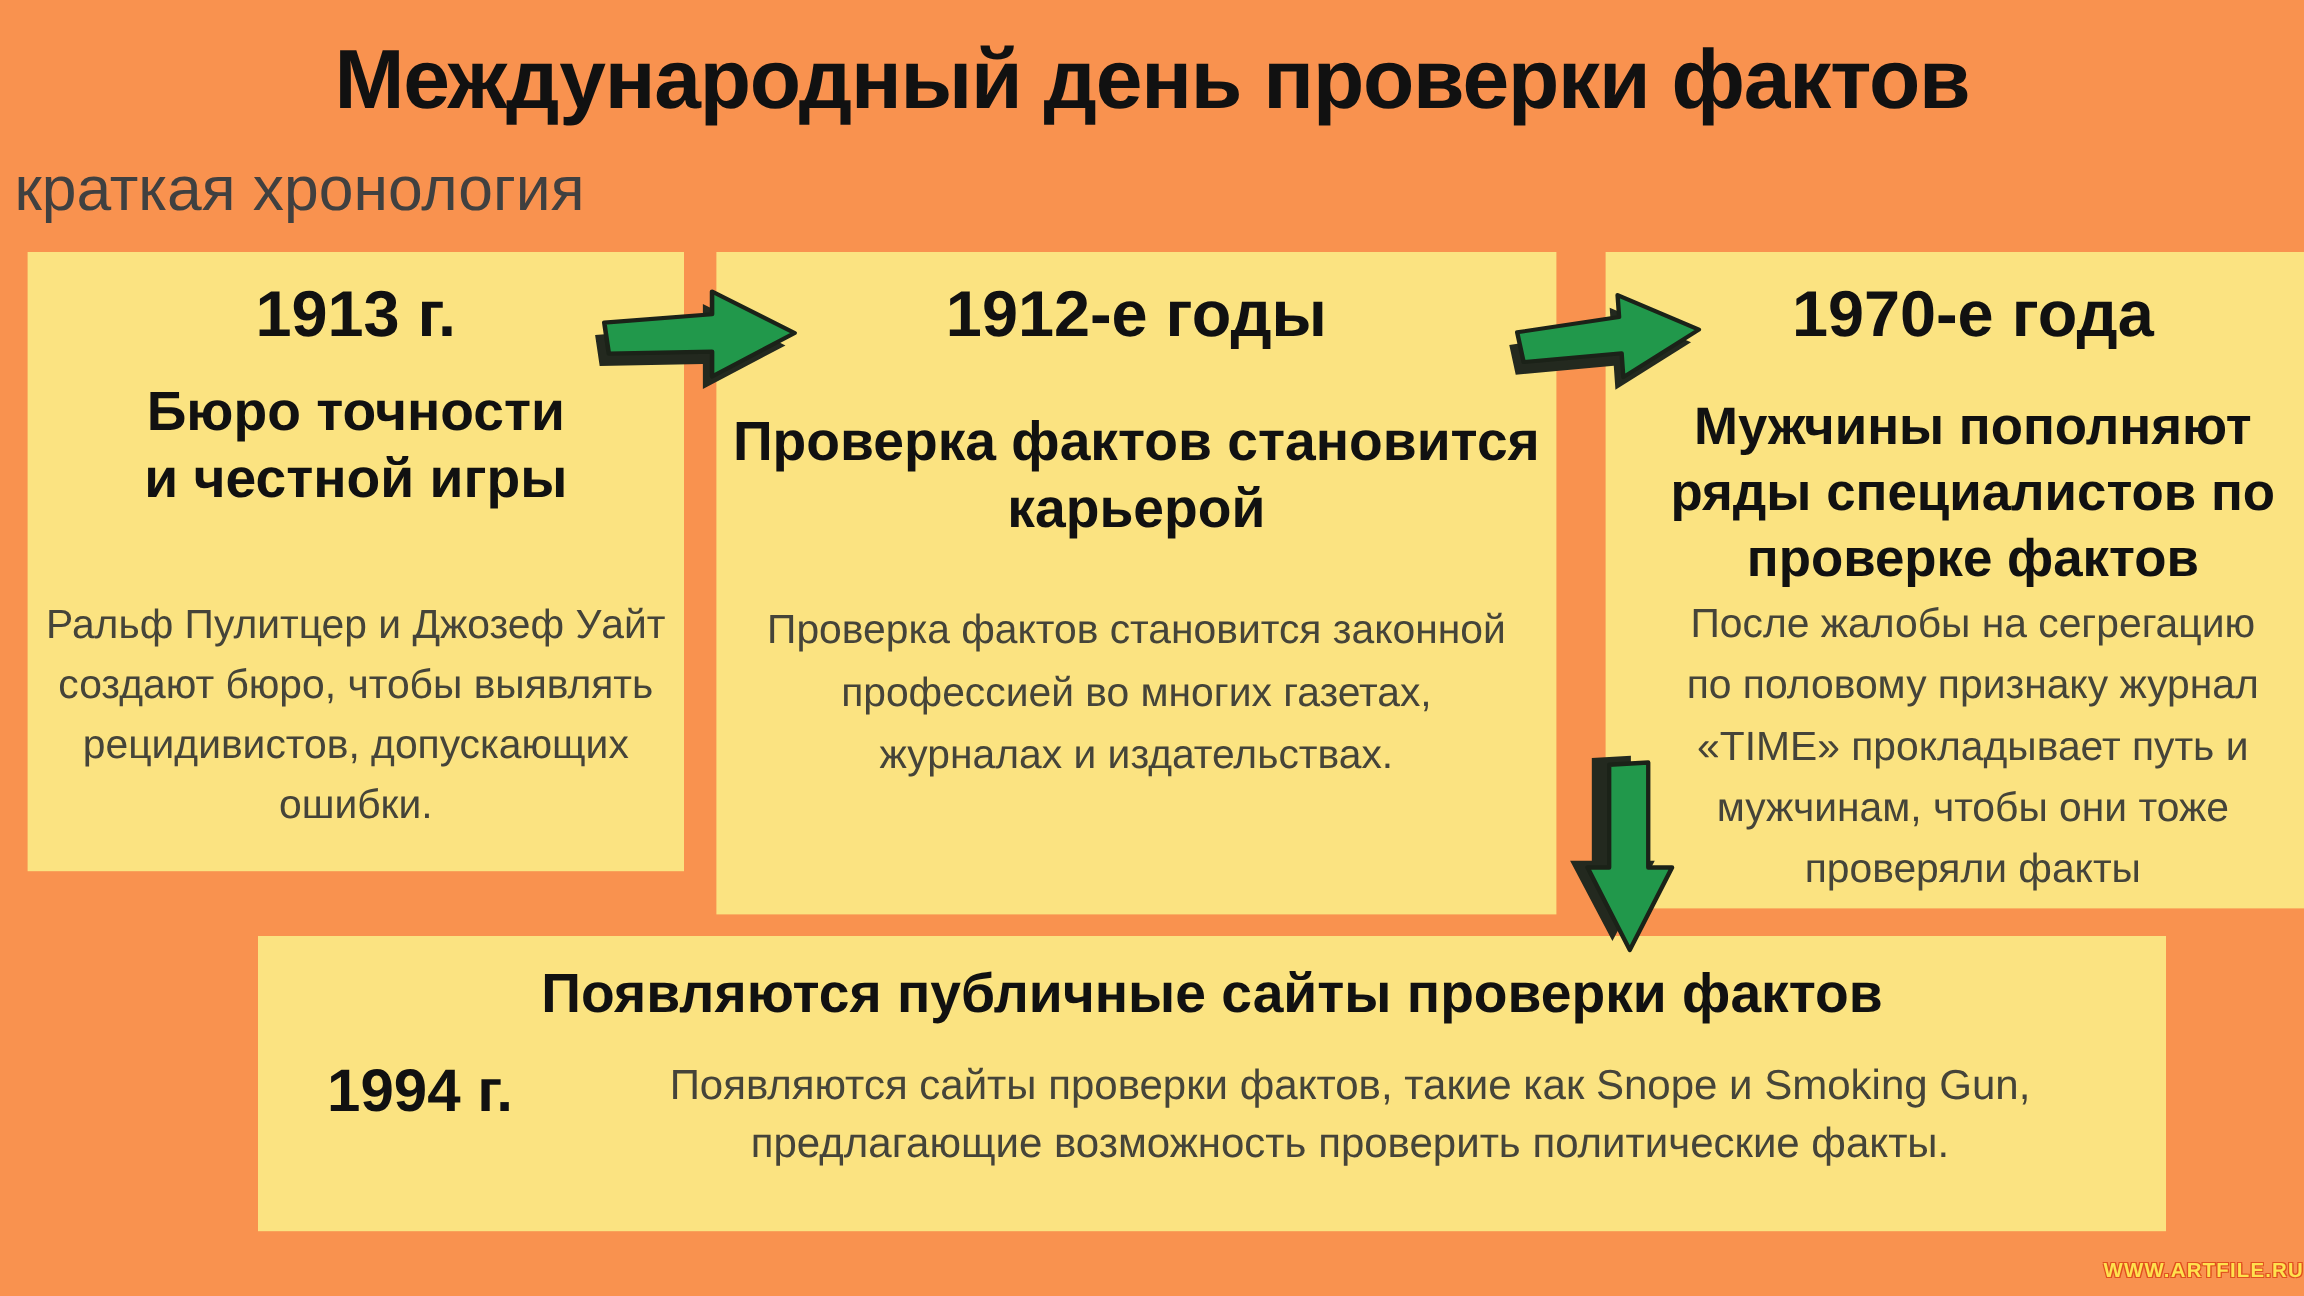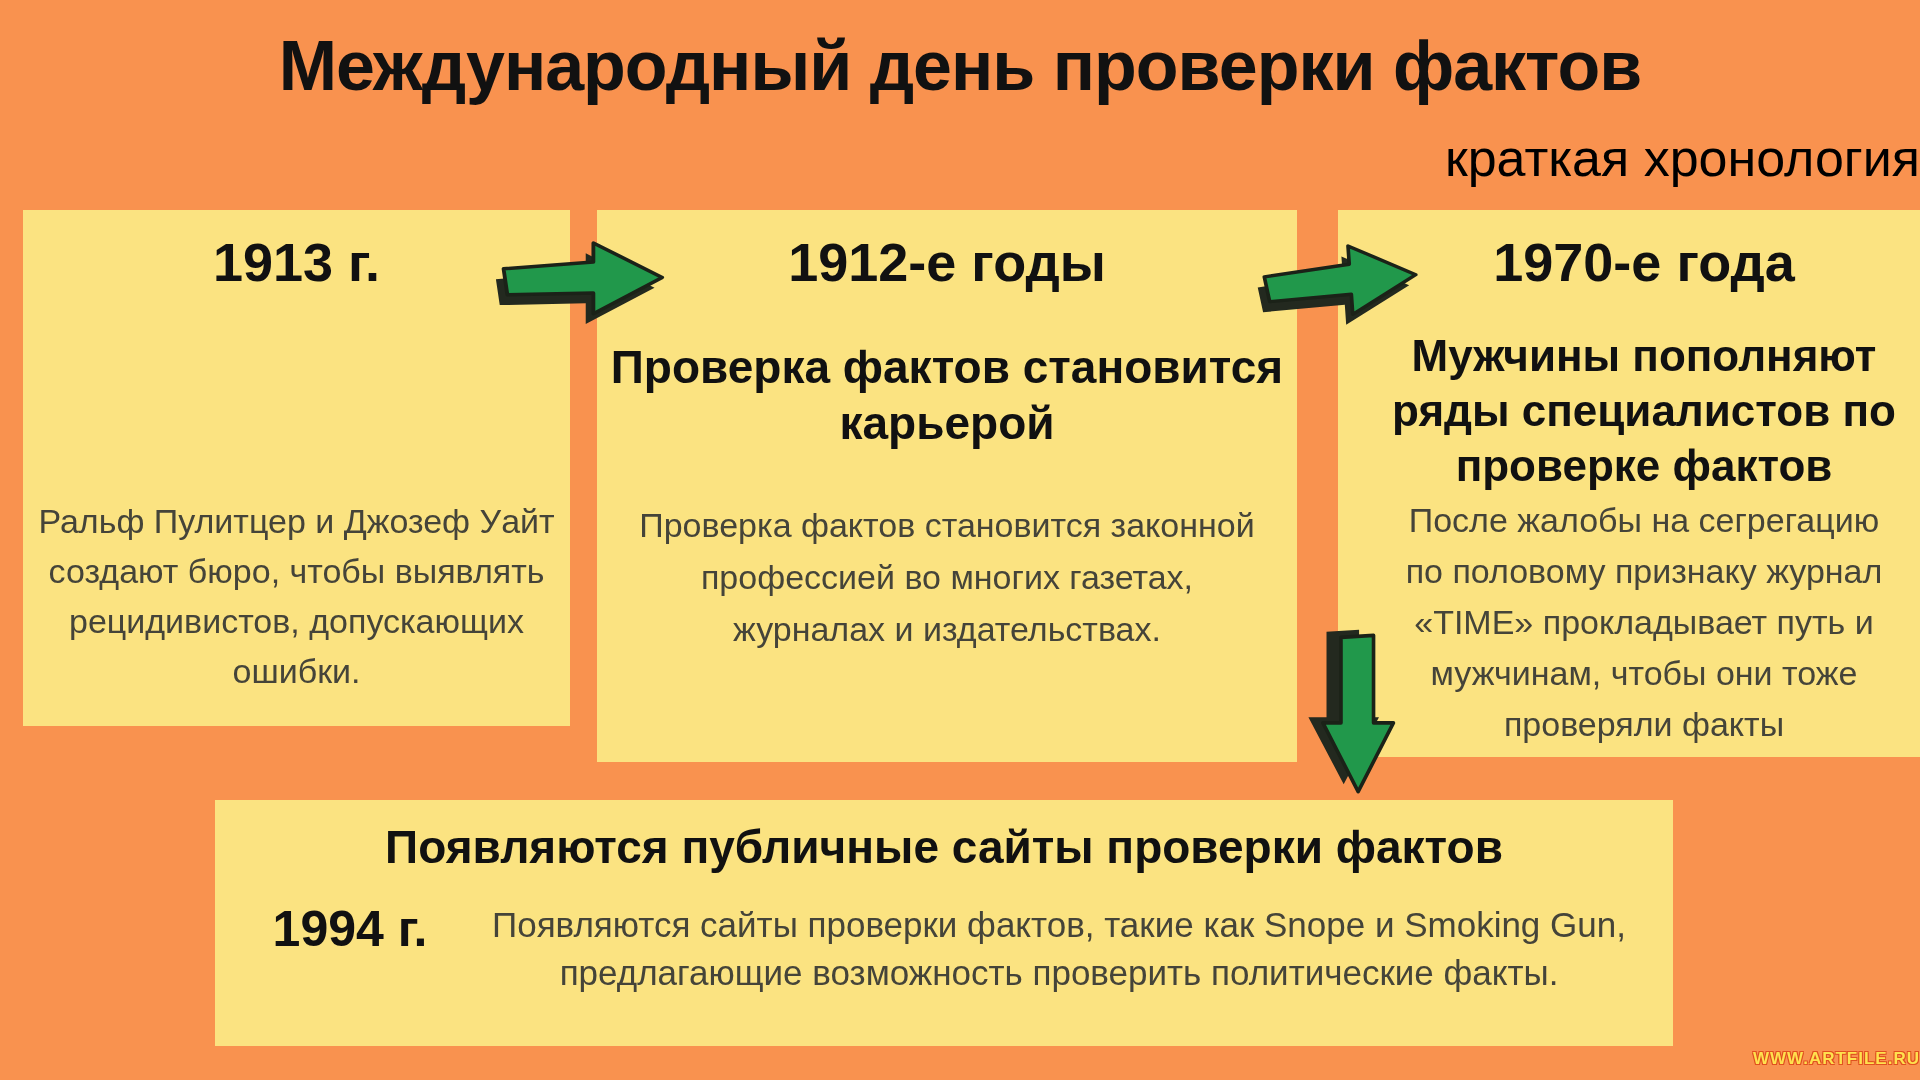--- a/index.html
+++ b/index.html
@@ -21,28 +21,28 @@
     background:var(--background); overflow:hidden;
   }
 
   .title {
     position:absolute; top:26px; left:0; width:100%;
     text-align:center; font-size:70px; font-weight:bold;
     letter-spacing:-1px; color:var(--heading_text);
   }
   .subtitle {
     position:absolute; top:128px; left:0; width:100%;
-    text-align:right; font-size:52px; font-weight:400; color:#000000;
+    text-align:left; font-size:52px; font-weight:400; color:#404040;padding-left:12px;
   }
 
   .card { position:absolute; background:var(--card); }
   .card1 { left:23px;   top:210px; width:547px;  height:516px; }
   .card2 { left:597px;  top:210px; width:700px;  height:552px; }
   .card3 { left:1338px; top:210px; width:612px;  height:547px; }
-  .card4 { left:215px;  top:800px; width:1458px; height:246px; }
+  .card4 { left:215px;  top:780px; width:1590px; height:246px; }
 
   .year, .heading, .body {
     position:absolute; left:0; right:0; text-align:center; white-space:pre-line;
   }
   .year    { font-weight:bold; color:var(--heading_text); font-size:54px; top:20px; line-height:1.2; }
   .heading { font-weight:bold; color:var(--heading_text); font-size:46px; line-height:56px; }
   .body    { color:var(--body_text); font-size:34px; line-height:50px; }
 
   .card1 .heading { top:104px; }
   .card1 .body    { top:286px; }
@@ -76,20 +76,22 @@
 </head>
 <body>
 
 <div class="stage">
 
   <div class="title">Международный день проверки фактов</div>
   <div class="subtitle">краткая хронология</div>
 
   <section class="card card1">
     <div class="year">1913 г.</div>
+    <div class="heading">Бюро точности
+и честной игры</div>
     <div class="body">Ральф Пулитцер и Джозеф Уайт
 создают бюро, чтобы выявлять
 рецидивистов, допускающих
 ошибки.</div>
   </section>
 
   <section class="card card2">
     <div class="year">1912-е годы</div>
     <div class="heading">Проверка фактов становится
 карьерой</div>

